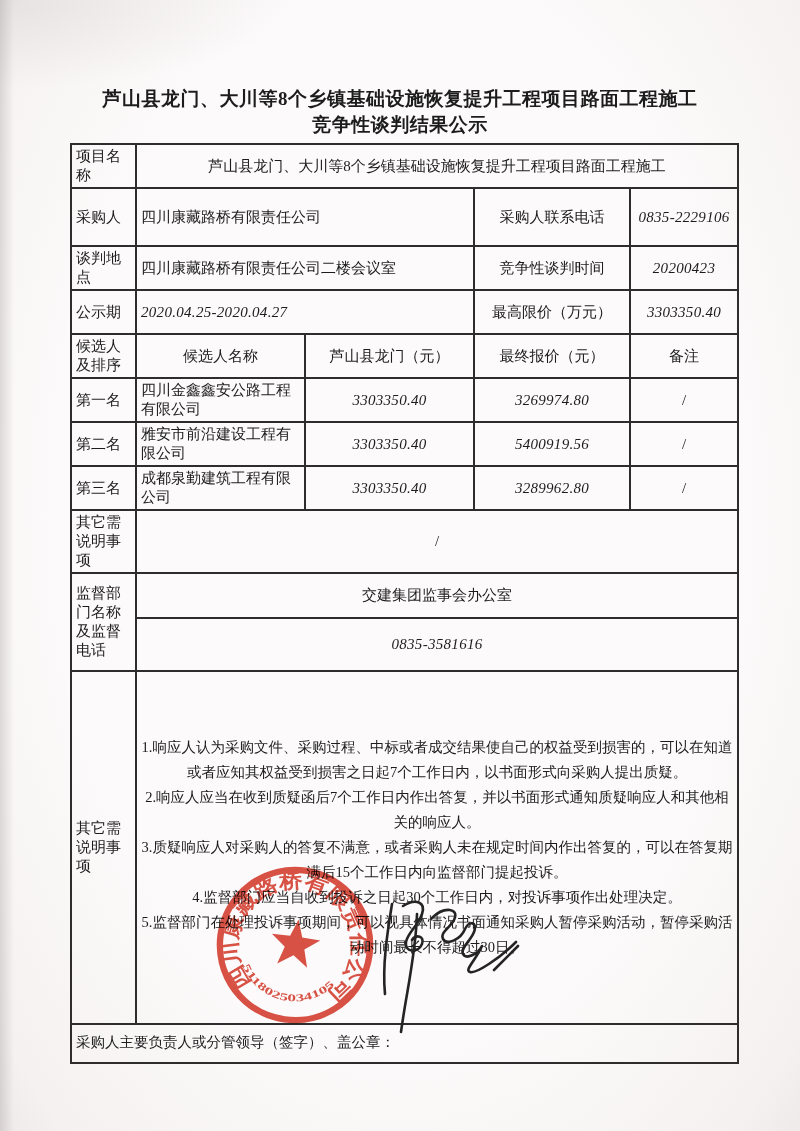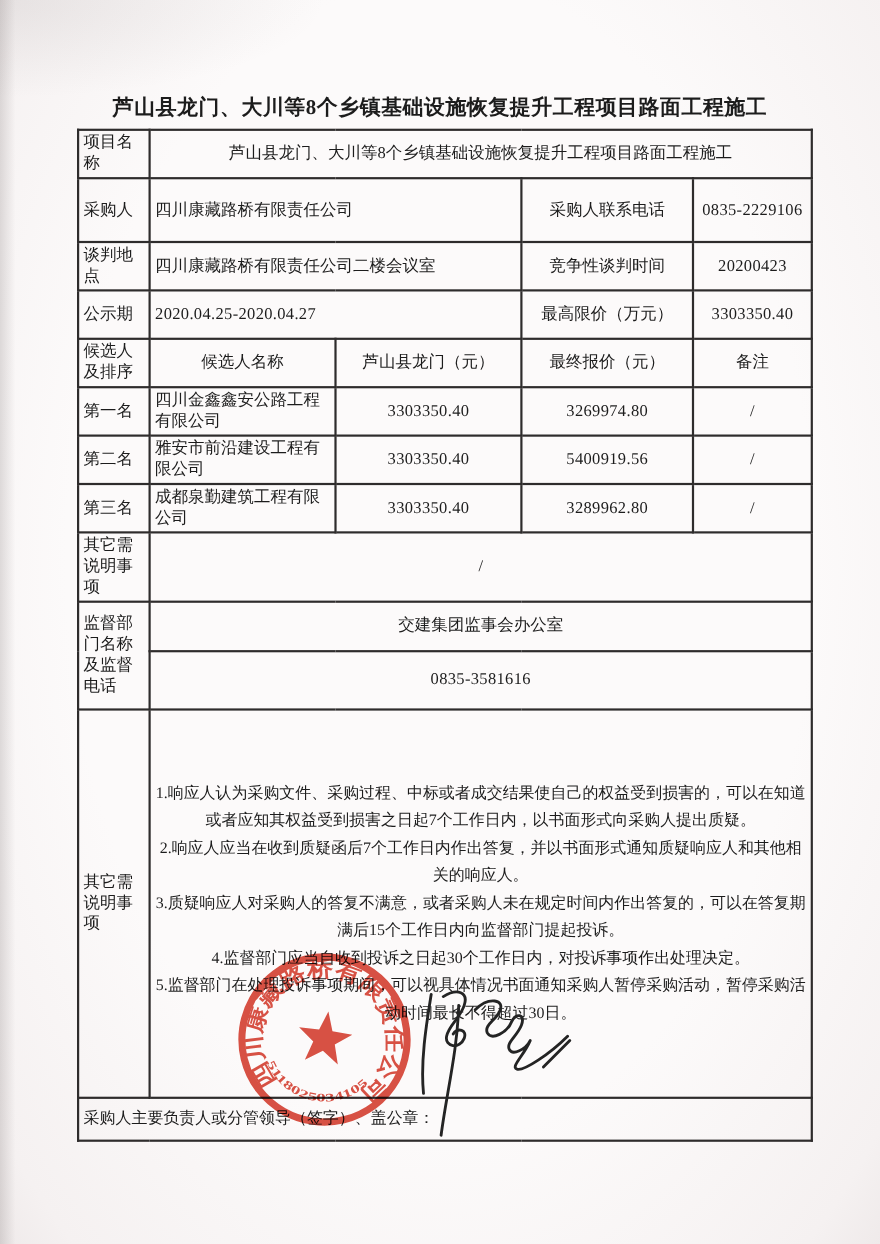--- a/index.html
+++ b/index.html
@@ -44,22 +44,22 @@
     padding: 2px 4px;
     vertical-align: middle;
     line-height: 19px;
     word-break: break-all;
   }
   td.lbl { text-align: left; }
   td.val-left { text-align: left; padding-left: 6px; }
   td.val-center { text-align: center; }
   td.objection-cell { vertical-align: middle; padding: 8px 6px 8px 4px; }
   .objection-item { font-size: 14.5px; line-height: 25px; text-align: center; }
-  td.sign-row { text-align: left; padding-left: 5px; font-size: 14.5px; }
-  .num { letter-spacing: 0.3px; }
+  td.sign-row { text-align: left; padding-left: 5px; font-size: 14.5px; font-family: Liberation Mono, monospace; }
+  .num { letter-spacing: 0.3px; font-style: italic; }
 
   .stamp {
     position: absolute;
     left: 211px; top: 861px;
     width: 168px; height: 168px;
     mix-blend-mode: multiply;
     opacity: 0.88;
     transform: rotate(8deg);
     pointer-events: none;
   }
@@ -71,20 +71,21 @@
     pointer-events: none;
   }
 </style>
 </head>
 <body>
 
 <div class="page">
 
   <div class="title-block">
     <div>芦山县龙门、大川等8个乡镇基础设施恢复提升工程项目路面工程施工</div>
+    <div>竞争性谈判结果公示</div>
   </div>
 
   <table class="doc-table">
     <colgroup>
       <col style="width:65px">
         <col style="width:169px">
         <col style="width:169px">
         <col style="width:156px">
         <col style="width:108px">
     </colgroup>

